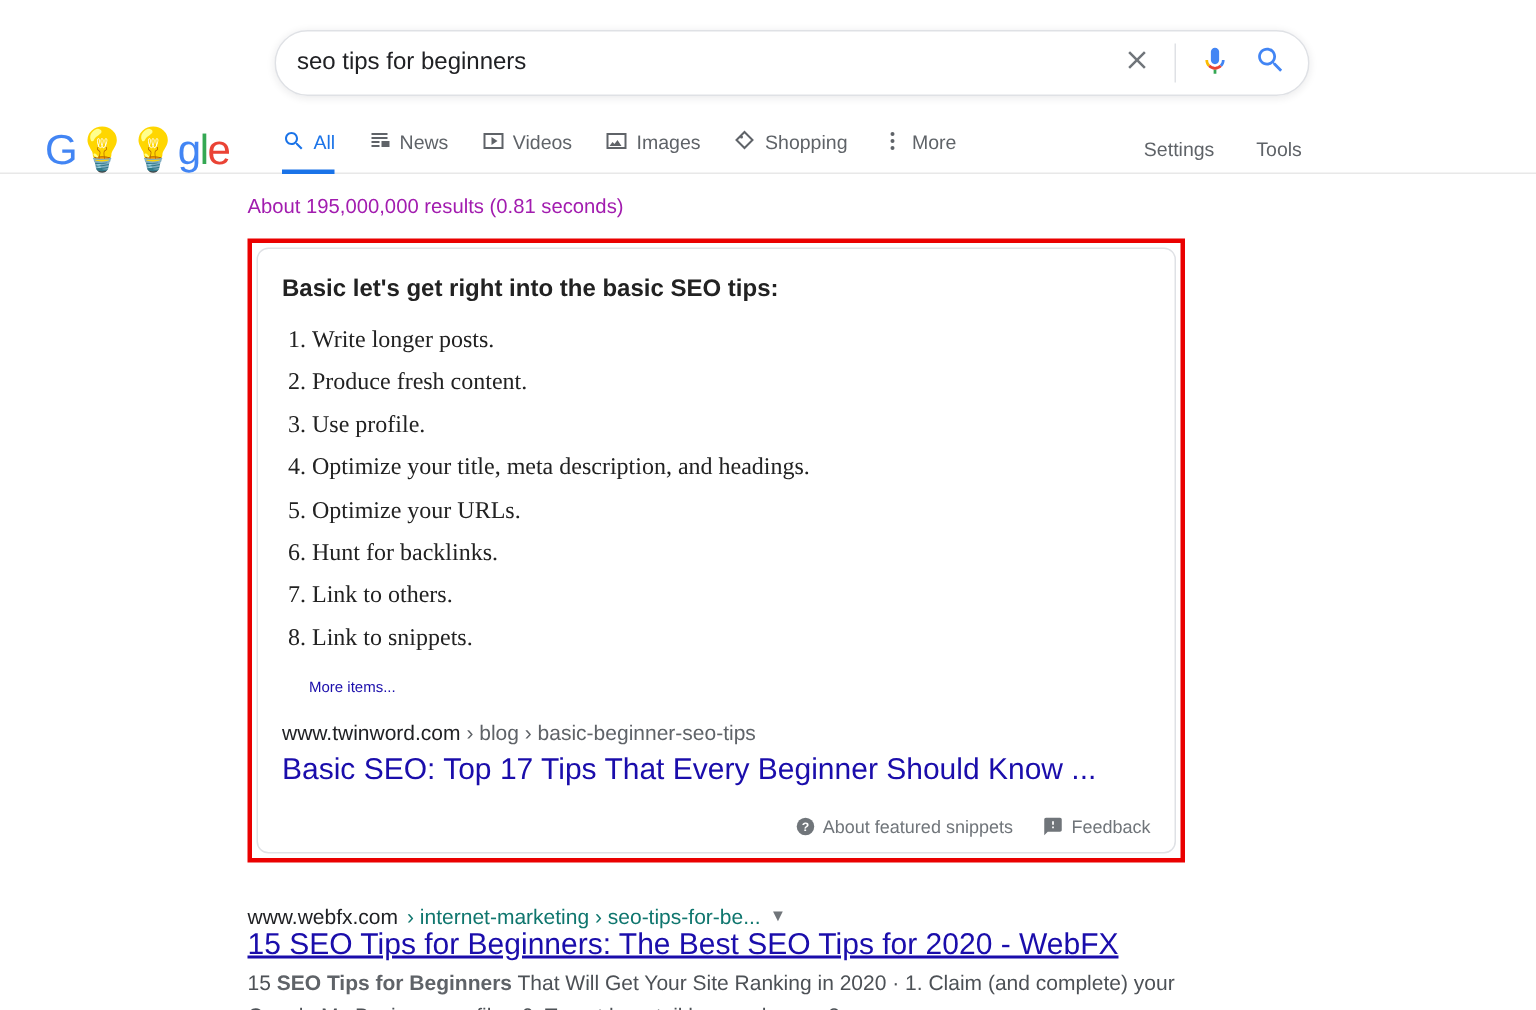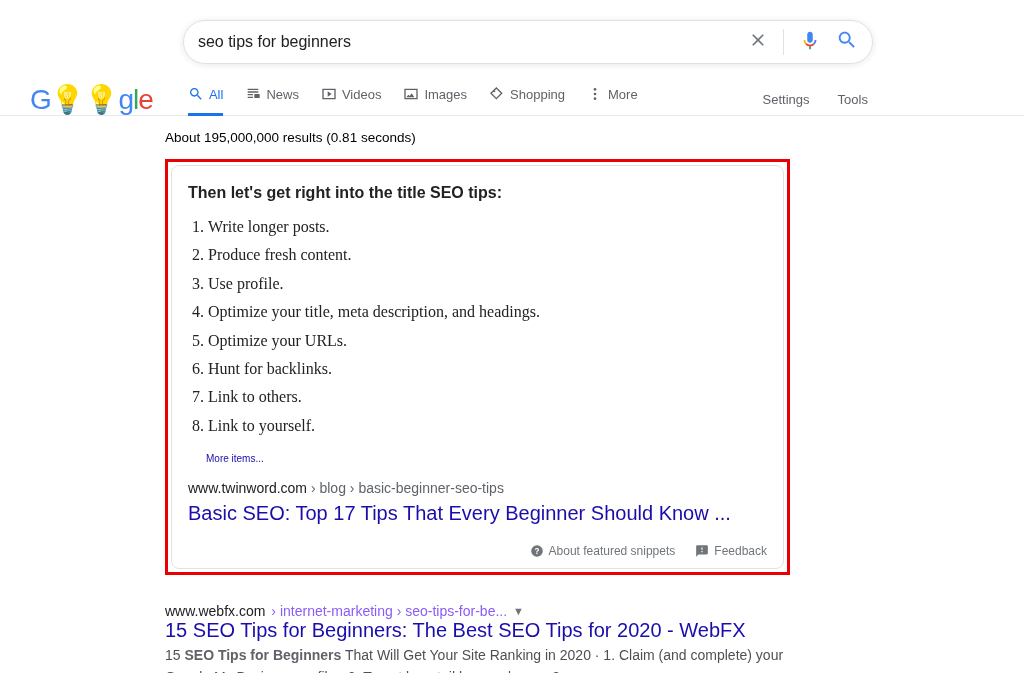--- a/index.html
+++ b/index.html
@@ -28,38 +28,38 @@
     .tabs-left { display: flex; gap: 22px; align-items: center; }
     .tab { display: flex; align-items: center; gap: 5px; cursor: pointer; padding-bottom: 11px; border-bottom: 3px solid transparent; }
     .tab.active { color: #1a73e8; border-bottom-color: #1a73e8; }
     .tab svg { width: 16px; height: 16px; }
     .tabs-right { display: flex; gap: 28px; align-items: center; padding-bottom: 3px; margin-right: 10px; }
     .tabs-right span { cursor: pointer; }
     
     .divider { border-bottom: 1px solid #e8e8e8; margin-top: -1px; }
     
     .content { margin-left: 165px; max-width: 625px; padding-top: 14px; }
-    .result-stats { font-size: 13.5px; color: #000000; margin-bottom: 14px; }
+    .result-stats { font-size: 13.5px; color: #a21caf; margin-bottom: 14px; }
     
     .featured-snippet-wrap { border: 3px solid #ea0000; padding: 3px; }
     .featured-snippet { border: 1px solid #dfe1e5; border-radius: 8px; padding: 18px 16px 10px 16px; background: #fff; }
     .snippet-heading { font-size: 16px; font-weight: 700; color: #222; margin-bottom: 14px; }
     .snippet-list { list-style: decimal; margin-left: 20px; font-size: 16px; color: #222; font-family: Liberation Serif, serif; }
     .snippet-list li { margin-bottom: 6px; line-height: 1.4; }
     .more-items { color: #1a0dab; font-size: 10px; cursor: pointer; margin: 10px 0 16px 18px; display: inline-block; }
     .snippet-url { font-size: 14px; color: #202124; margin-bottom: 4px; }
     .snippet-url .path { color: #5f6368; }
     .snippet-title { color: #1a0dab; font-size: 20px; cursor: pointer; line-height: 1.3; }
     .snippet-footer { display: flex; justify-content: flex-end; gap: 20px; font-size: 12px; color: #70757a; margin-top: 18px; align-items: center; }
     .snippet-footer span { display: flex; align-items: center; gap: 5px; cursor: pointer; }
     
     .result { margin-top: 28px; }
     .result-url { font-size: 14px; color: #202124; display: flex; align-items: center; gap: 6px; }
-    .result-url .path { color: #8b5cf6; }
-    .result-title { color: #1a0dab; font-size: 20px; margin-top: 4px; cursor: pointer; }
+    .result-url .path { color: #0f766e; }
+    .result-title { color: #1a0dab; font-size: 20px; margin-top: 4px; cursor: pointer; text-decoration: underline; }
     .result-desc { font-size: 14px; color: #4d5156; margin-top: 3px; line-height: 1.55; }
     .result-desc b { color: #5f6368; }
     .dd-arrow { color: #70757a; cursor: pointer; font-size: 11px; }
   </style>
 </head>
 <body>
 
 <div class="header">
   <div class="logo">
     <span class="logo-g1">G</span><span class="logo-o1 logo-bulbs">💡</span><span class="logo-o2 logo-bulbs">💡</span><span class="logo-g2">g</span><span class="logo-l">l</span><span class="logo-e">e</span>
@@ -143,30 +143,30 @@
   </div>
 </div>
 
 <div class="divider"></div>
 
 <div class="content">
   <div class="result-stats">About 195,000,000 results (0.81 seconds)</div>
 
   <div class="featured-snippet-wrap">
     <div class="featured-snippet">
-      <div class="snippet-heading">Then let's get right into the title SEO tips:</div>
+      <div class="snippet-heading">Basic let's get right into the basic SEO tips:</div>
       <ol class="snippet-list">
         <li>Write longer posts.</li>
         <li>Produce fresh content.</li>
         <li>Use profile.</li>
         <li>Optimize your title, meta description, and headings.</li>
         <li>Optimize your URLs.</li>
         <li>Hunt for backlinks.</li>
         <li>Link to others.</li>
-        <li>Link to yourself.</li>
+        <li>Link to snippets.</li>
       </ol>
       <span class="more-items">More items...</span>
       <div class="snippet-url">
         <span>www.twinword.com</span><span class="path"> › blog › basic-beginner-seo-tips</span>
       </div>
       <a class="snippet-title">Basic SEO: Top 17 Tips That Every Beginner Should Know ...</a>
       <div class="snippet-footer">
         <span>
           <svg width="14" height="14" viewBox="0 0 24 24">
               <circle cx="12" cy="12" r="10" fill="#70757a"></circle>

